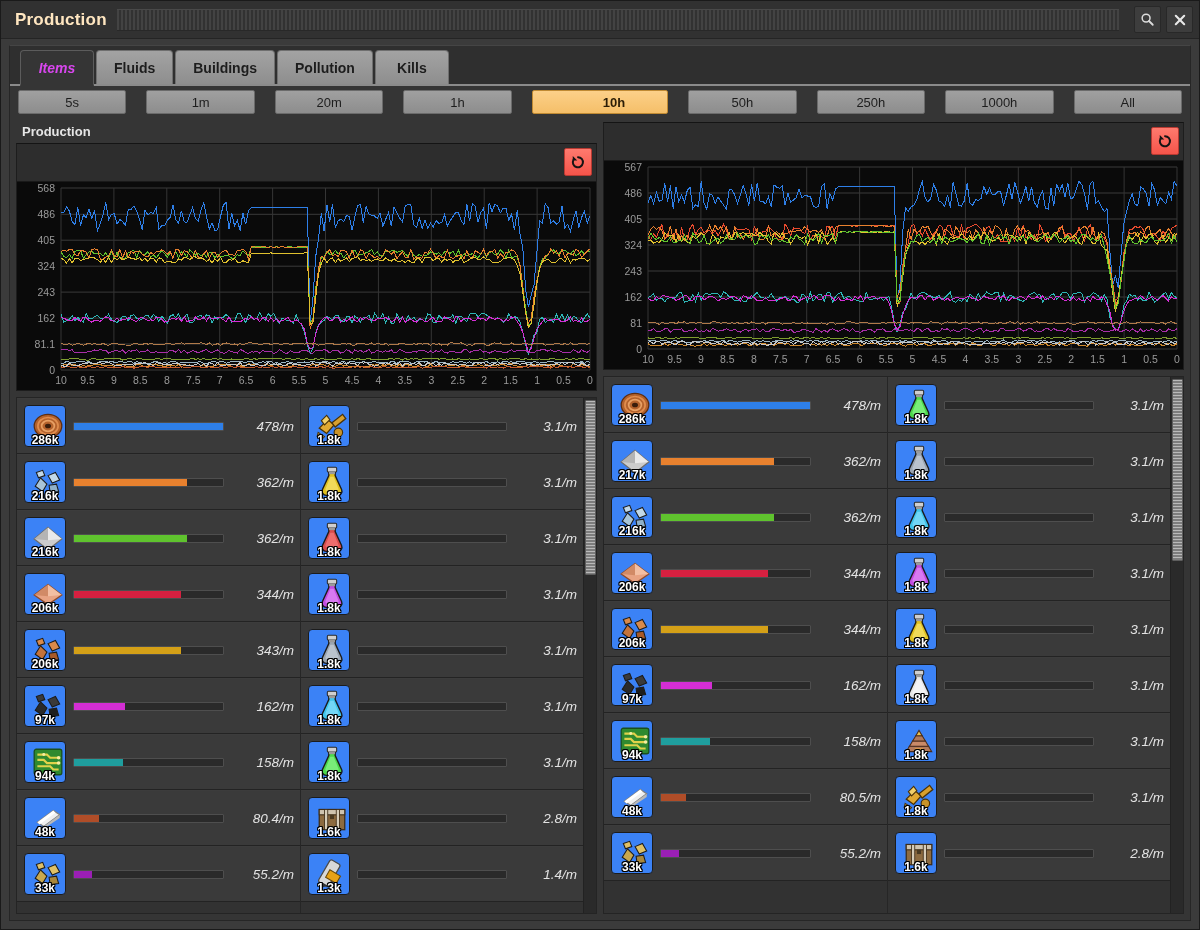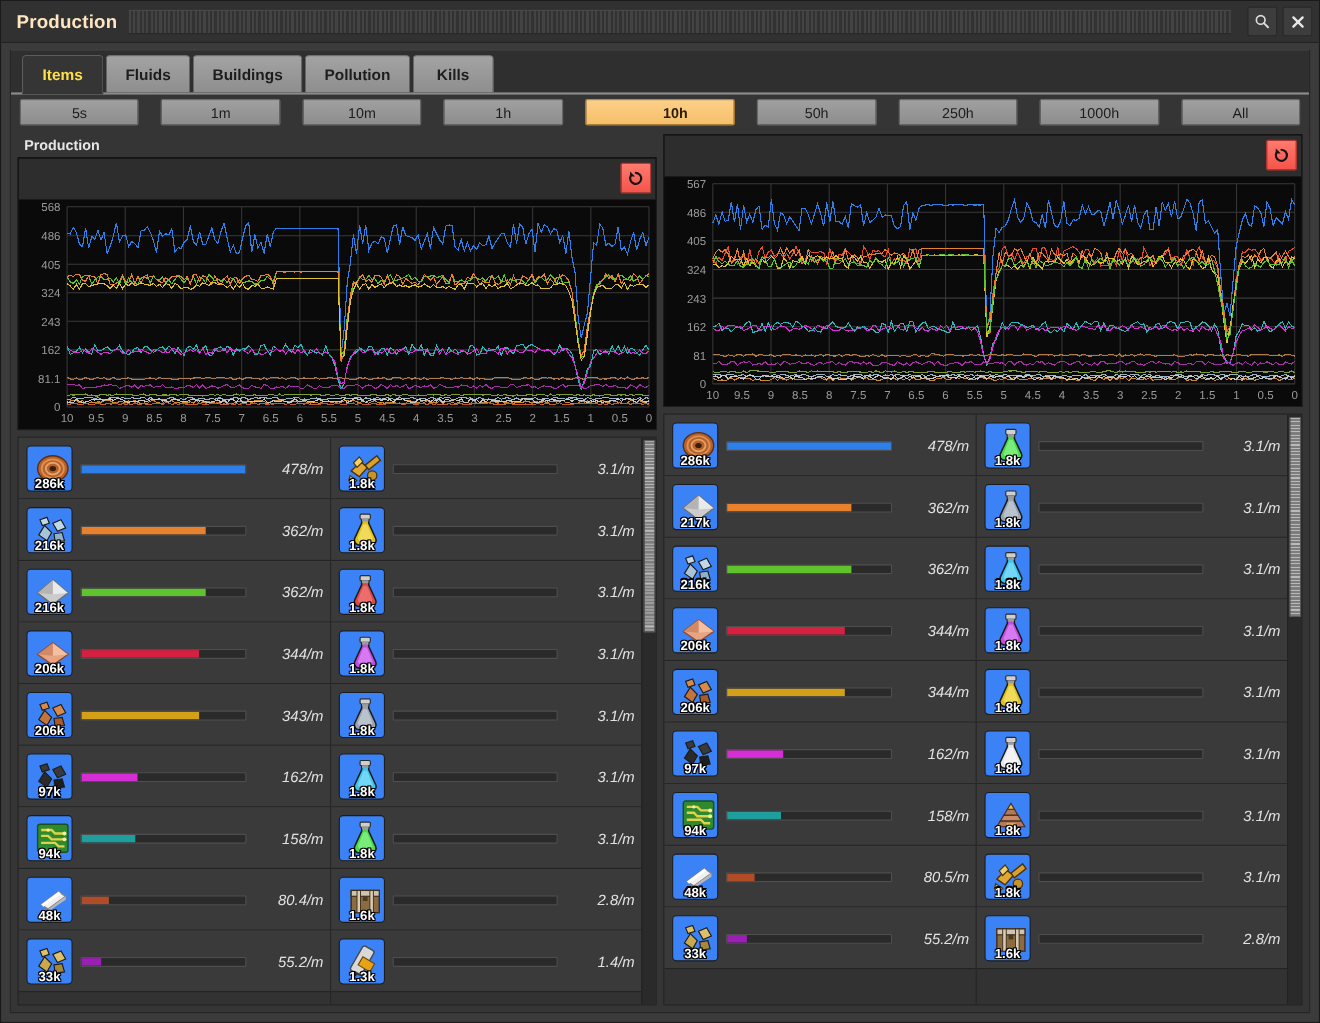--- a/index.html
+++ b/index.html
@@ -70,25 +70,26 @@
     display: flex; align-items: center; justify-content: center;
     font-size: 14px; font-weight: bold; color: #1d1d1d;
     background: linear-gradient(to bottom, #a3a3a3 0%, #8e8e8e 100%);
     border: 1px solid #6f6f6f;
     border-bottom: none;
     border-radius: 4px 4px 0 0;
     cursor: pointer; user-select: none;
   }
   .tab.active {
     background: #353535;
-    color: #fde047;
+    color: #d946ef;
     border: 1px solid #5c5c5c;
     border-bottom: 2px solid #353535;
     margin-bottom: -2px; height: 36px;
     z-index: 2;
+    font-style: italic;
   }
   
   .rangebar {
     flex: 0 0 32px; height: 32px;
     display: flex; gap: 20px;
     padding: 4px 8px 2px 8px;
     background: #353535;
   }
   .range-btn {
     flex: 1 1 0; height: 24px;
@@ -261,21 +262,21 @@
       </div>
 
     <div class="rangebar">
         <div class="range-btn">
           <span>5s</span>
         </div>
         <div class="range-btn">
           <span>1m</span>
         </div>
         <div class="range-btn">
-          <span>10m</span>
+          <span>20m</span>
         </div>
         <div class="range-btn">
           <span>1h</span>
         </div>
         <div class="range-btn active">
           <span>10h</span>
         </div>
         <div class="range-btn">
           <span>50h</span>
         </div>

